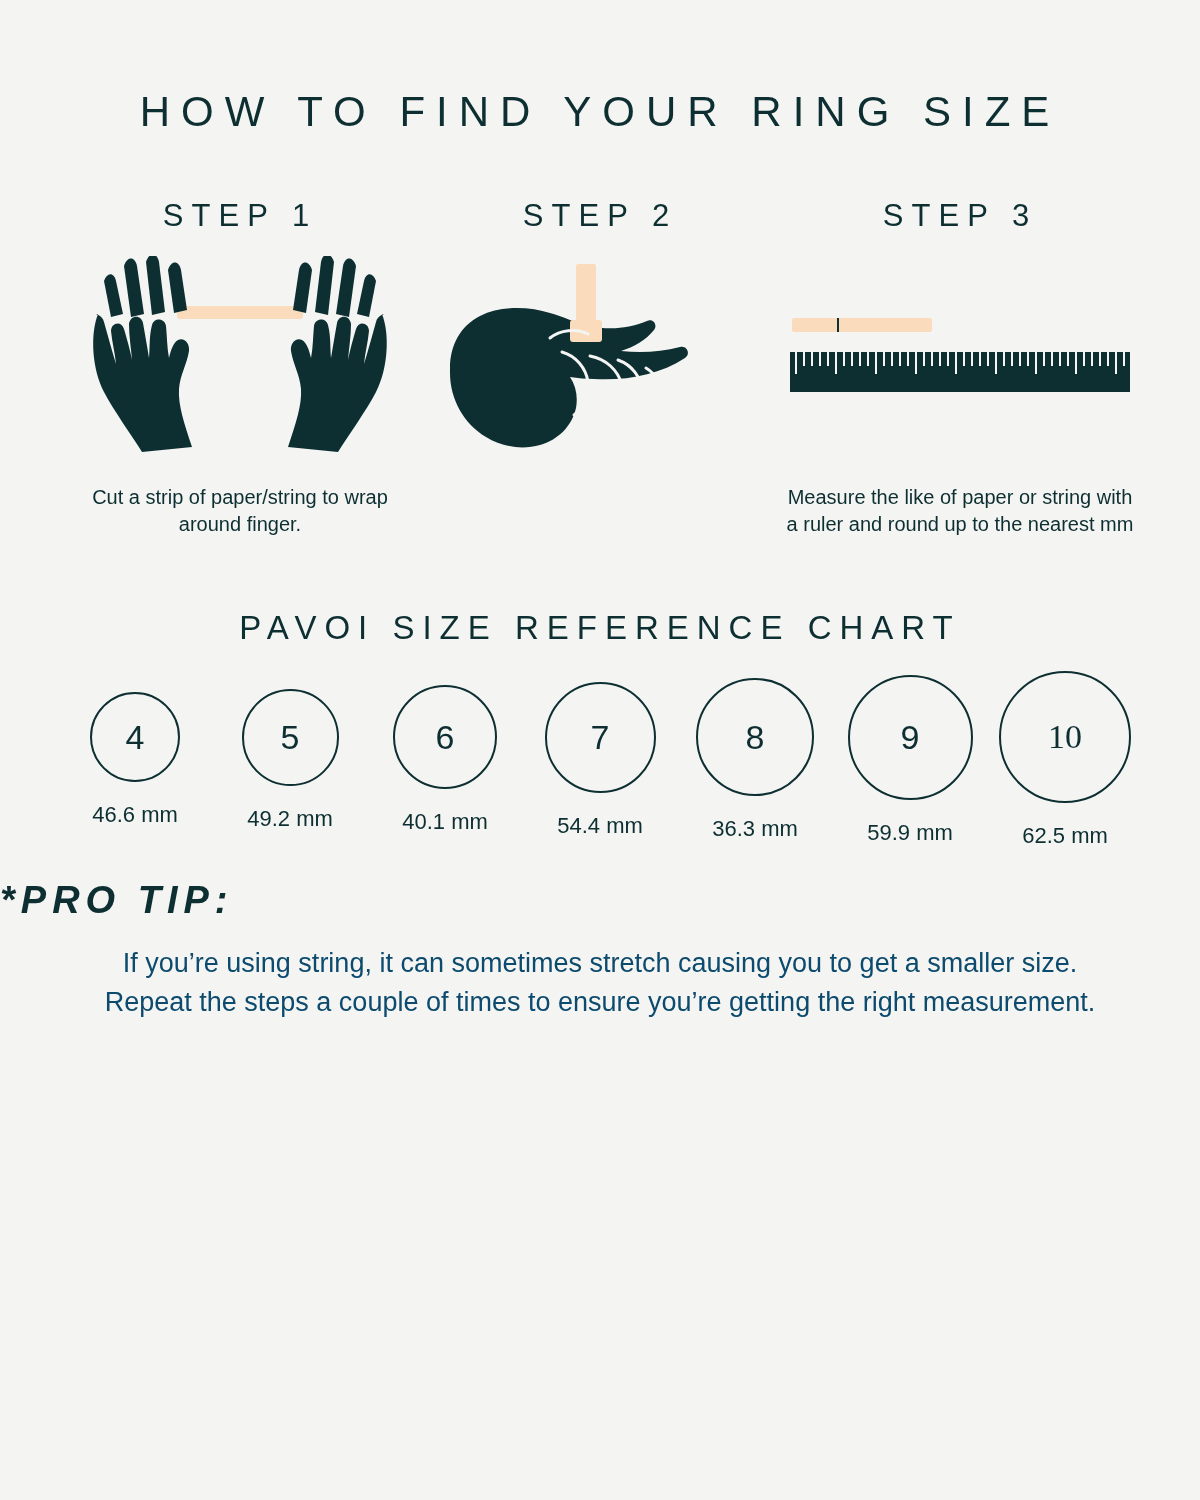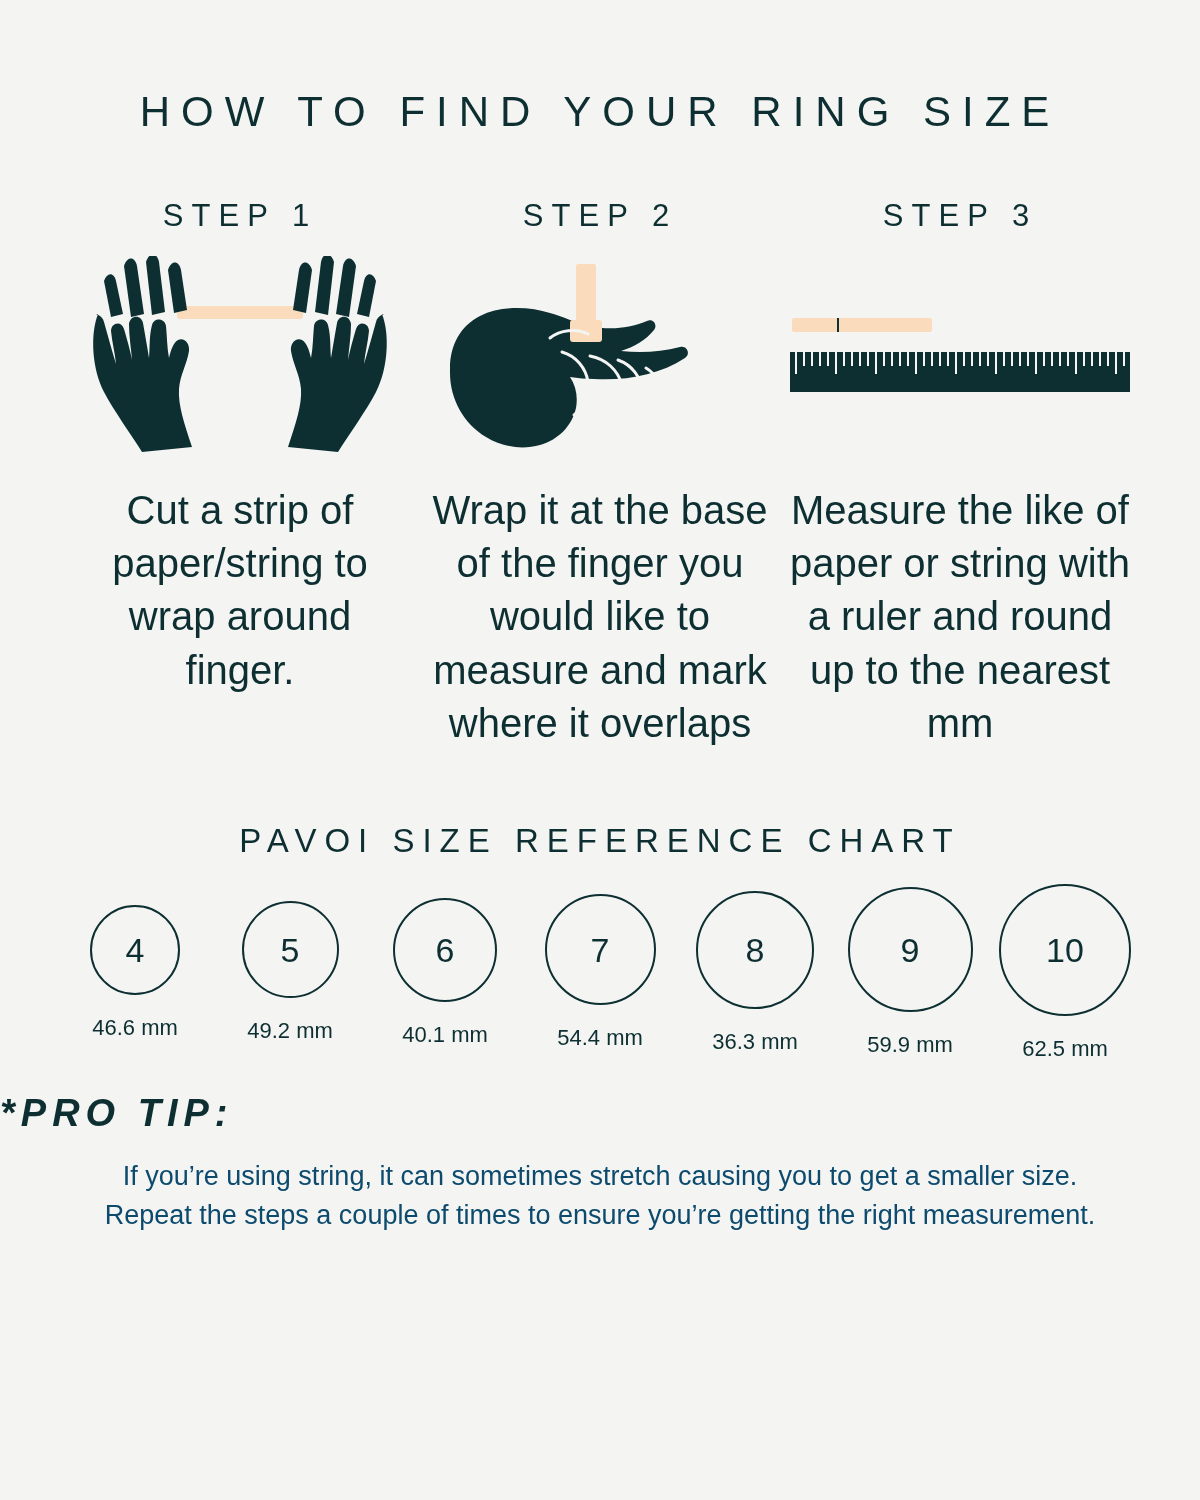--- a/index.html
+++ b/index.html
@@ -55,21 +55,21 @@
     color: #0d2f32;
   }
   .step-art {
     height: 230px;
     display: flex;
     align-items: center;
     justify-content: center;
     margin-top: 14px;
   }
   .step-text {
-    font-size: 40px;
+    font-size: 20px;
     line-height: 1.33;
     text-align: center;
     color: #0d2f32;
     max-width: 340px;
     margin-top: 6px;
   }
   .step-1 .step-text { max-width: 300px; }
   .step-2 .step-text { max-width: 370px; }
   .step-3 .step-text { max-width: 365px; }
 
@@ -183,21 +183,20 @@
 
           <g fill="none" stroke="#f4f4f2" stroke-width="3" stroke-linecap="round">
             <path d="M112 96 c14 4 24 16 26 30 2 13 -4 26 -14 33"></path>
             <path d="M140 100 c16 3 28 14 32 29 3 12 0 24 -8 33"></path>
             <path d="M168 104 c14 5 23 17 24 31 1 11 -4 22 -12 29"></path>
             <path d="M196 112 c10 6 16 17 16 29"></path>
             <path d="M100 82 c10 -8 26 -10 38 -4"></path>
           </g>
         </svg>
       </div>
-      <div class="step-text">Wrap it at the base of the finger you would like to measure and mark where it overlaps</div>
     </div>
 
     <div class="step step-3">
       <div class="step-title">STEP 3</div>
       <div class="step-art">
         <svg width="340" height="215" viewBox="0 0 340 215" xmlns="http://www.w3.org/2000/svg">
 
           <rect x="2" y="62" width="140" height="14" rx="2" fill="#fadcbc"></rect>
           <line x1="48" y1="62" x2="48" y2="76" stroke="#0d2f32" stroke-width="2"></line>
 
@@ -294,21 +293,21 @@
     </div>
 
     <div class="ring-col">
       <div class="ring-circle" style="width:125px;height:125px;">
         <span class="ring-num">9</span>
       </div>
       <div class="ring-mm">59.9 mm</div>
     </div>
 
     <div class="ring-col">
-      <div class="ring-circle" style="width:132px;height:132px;">
+      <div class="ring-circle" style="width:132px;height:132px;font-family:Liberation Serif, serif;">
         <span class="ring-num">10</span>
       </div>
       <div class="ring-mm">62.5 mm</div>
     </div>
 
   </div>
 
   <div class="protip-title">*PRO TIP:</div>
   <div class="protip-body">If you’re using string, it can sometimes stretch causing you to get a smaller size. Repeat the steps a couple of times to ensure you’re getting the right measurement.</div>
 

